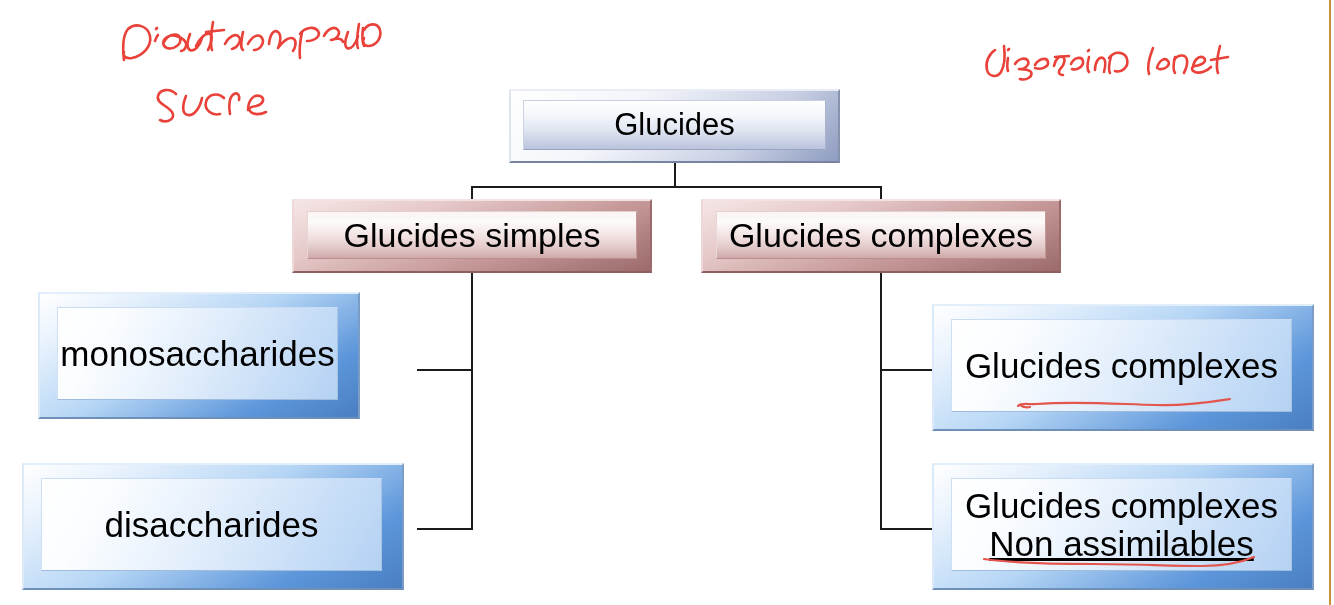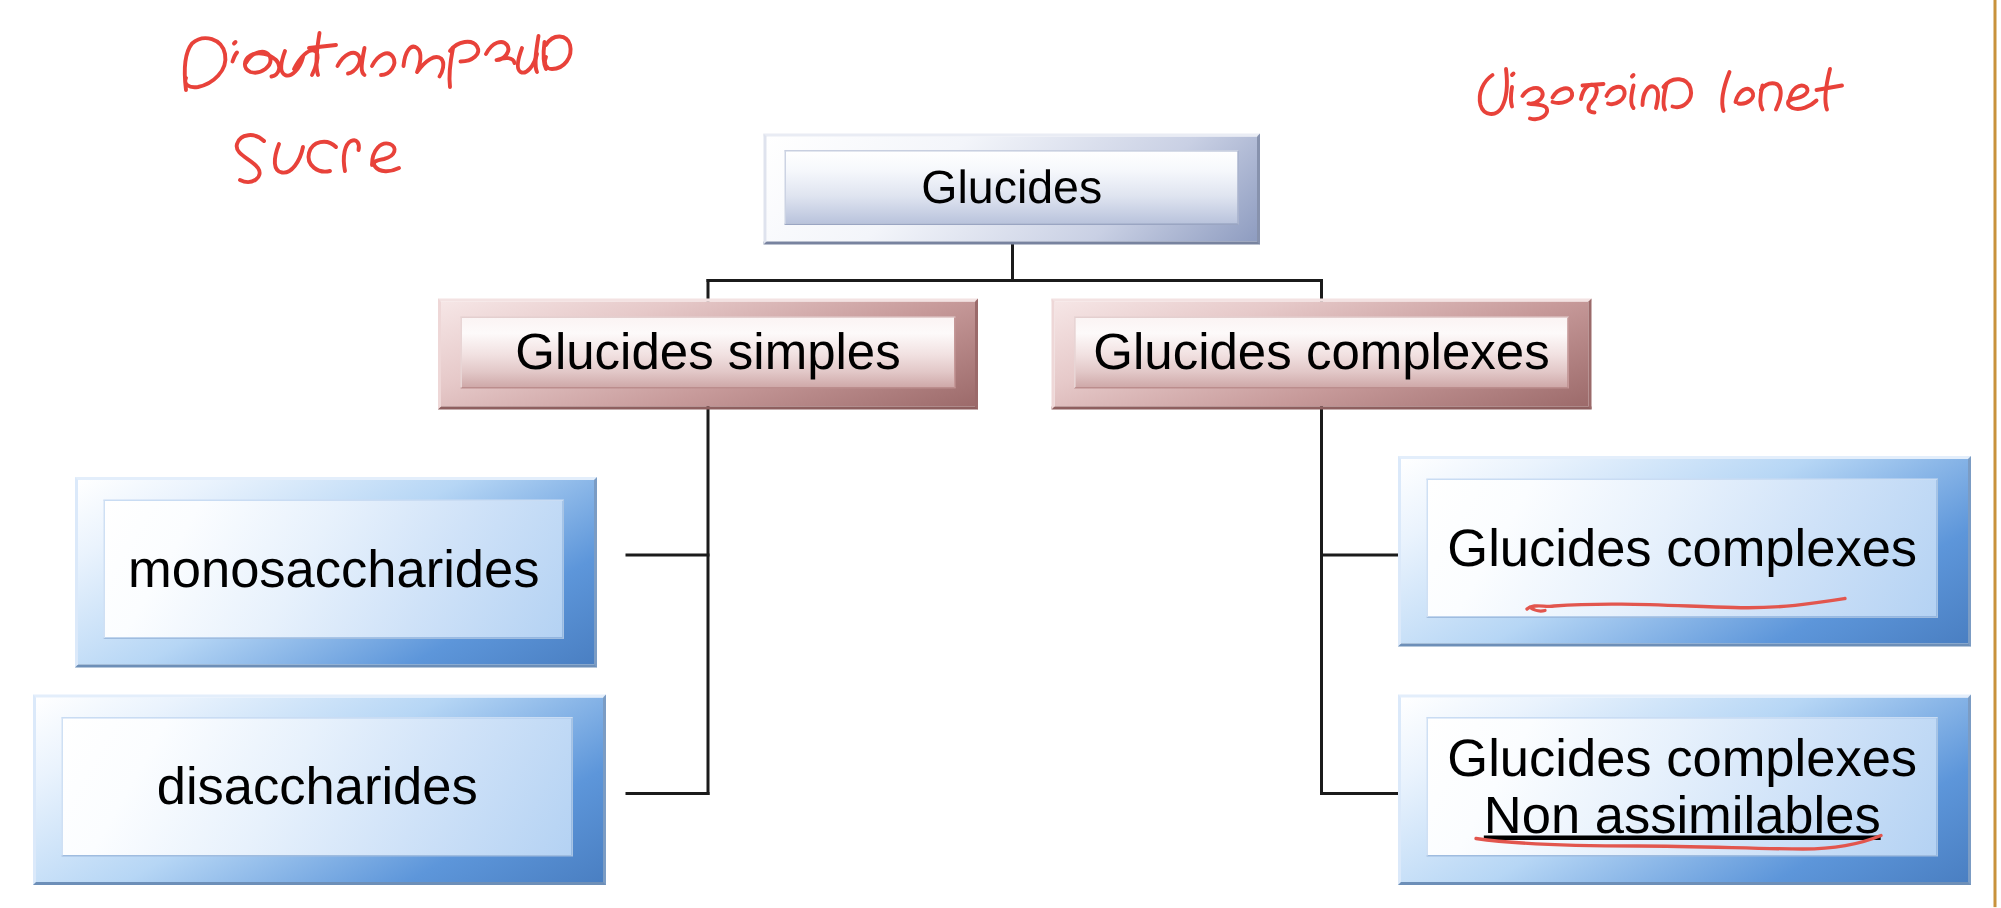--- a/index.html
+++ b/index.html
@@ -169,21 +169,21 @@
   </div>
 
   <div class="node node-top" style="left:509px; top:89px; width:331px; height:74px;">
     <div class="inner">Glucides</div>
   </div>
 
   <div class="node node-rose" style="left:701px; top:199px; width:360px; height:74px;">
     <div class="inner">Glucides complexes</div>
   </div>
 
-  <div class="node node-blue" style="left:38px; top:318px; width:348px; height:127px;margin-left:12px;">
+  <div class="node node-blue" style="left:38px; top:292px; width:322px; height:127px;">
     <div class="inner">
       <span class="ln">monosaccharides</span>
     </div>
   </div>
 
   <div class="node node-blue" style="left:22px; top:463px; width:382px; height:127px;">
     <div class="inner">
       <span class="ln">disaccharides</span>
     </div>
   </div>

